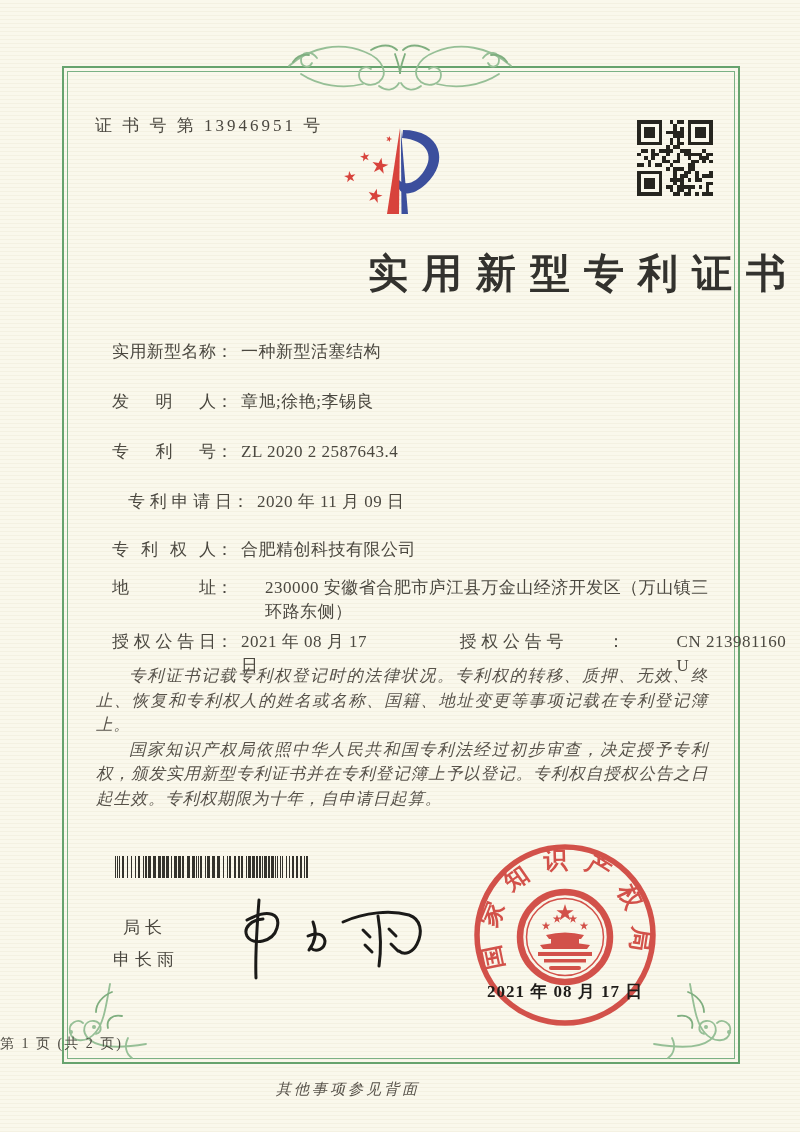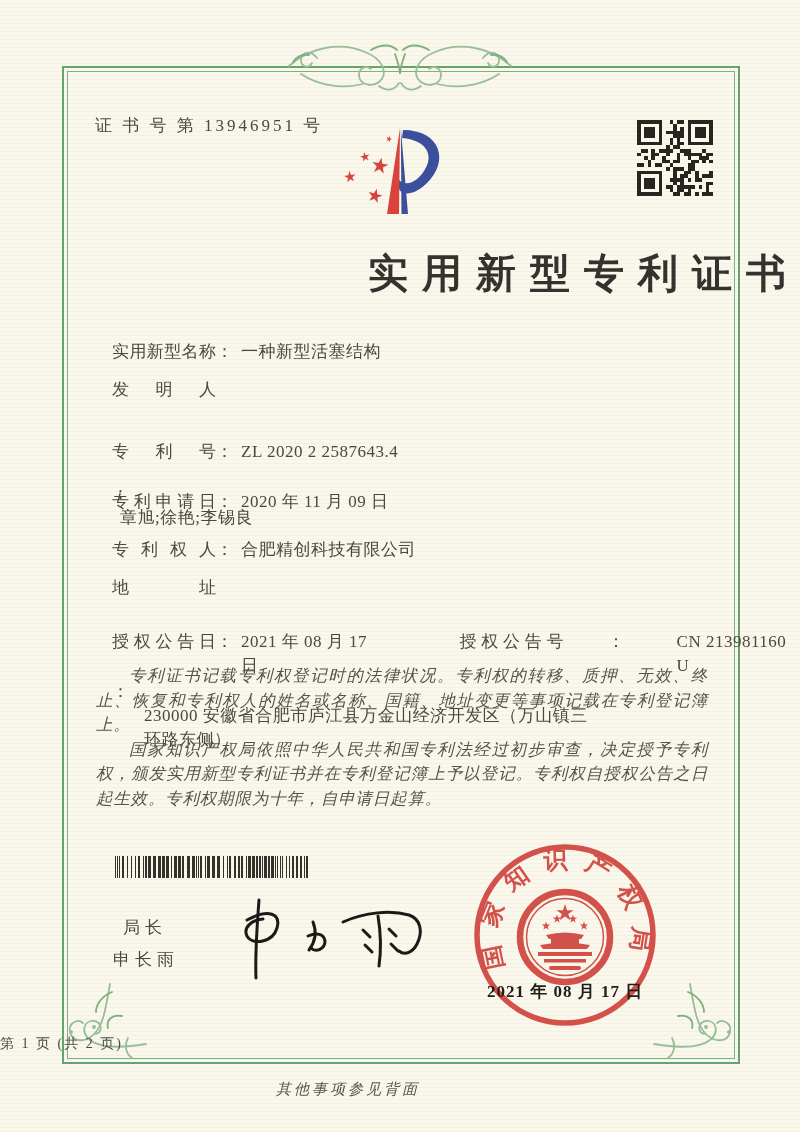--- a/index.html
+++ b/index.html
@@ -250,41 +250,41 @@
       <rect x="2" y="16" width="3" height="3" fill="#26251f"></rect>
     </svg>
 
   <div class="abs title">实用新型专利证书</div>
 
   <div class="field-row" style="top:340px;">
     <span class="flabel">实用新型名称</span>
       <span class="fcolon">：</span>
     <span class="fvalue">一种新型活塞结构</span>
   </div>
-  <div class="field-row" style="top:378px;flex-direction:column;">
+  <div class="field-row" style="top:390px;">
     <span class="flabel">发　明　人</span>
       <span class="fcolon">：</span>
     <span class="fvalue">章旭;徐艳;李锡良</span>
   </div>
   <div class="field-row" style="top:440px;">
     <span class="flabel">专　利　号</span>
       <span class="fcolon">：</span>
     <span class="fvalue">ZL 2020 2 2587643.4</span>
   </div>
-  <div class="field-row" style="top:490px;">
+  <div class="field-row" style="top:490px;margin-left:16px;">
     <span class="flabel">专利申请日</span>
       <span class="fcolon">：</span>
     <span class="fvalue">2020 年 11 月 09 日</span>
   </div>
   <div class="field-row" style="top:538px;">
     <span class="flabel">专 利 权 人</span>
       <span class="fcolon">：</span>
     <span class="fvalue">合肥精创科技有限公司</span>
   </div>
-  <div class="field-row" style="top:576px;flex-direction:column;">
+  <div class="field-row" style="top:576px;">
     <span class="flabel">地　　　址</span>
       <span class="fcolon">：</span>
     <span class="fvalue addr">230000 安徽省合肥市庐江县万金山经济开发区（万山镇三环路东侧）</span>
   </div>
   <div class="field-row" style="top:630px;">
     <span class="flabel">授权公告日</span>
       <span class="fcolon">：</span>
     <span class="fvalue">2021 年 08 月 17 日</span>
     <span class="grant2">
       <span class="flabel">授权公告号</span>

